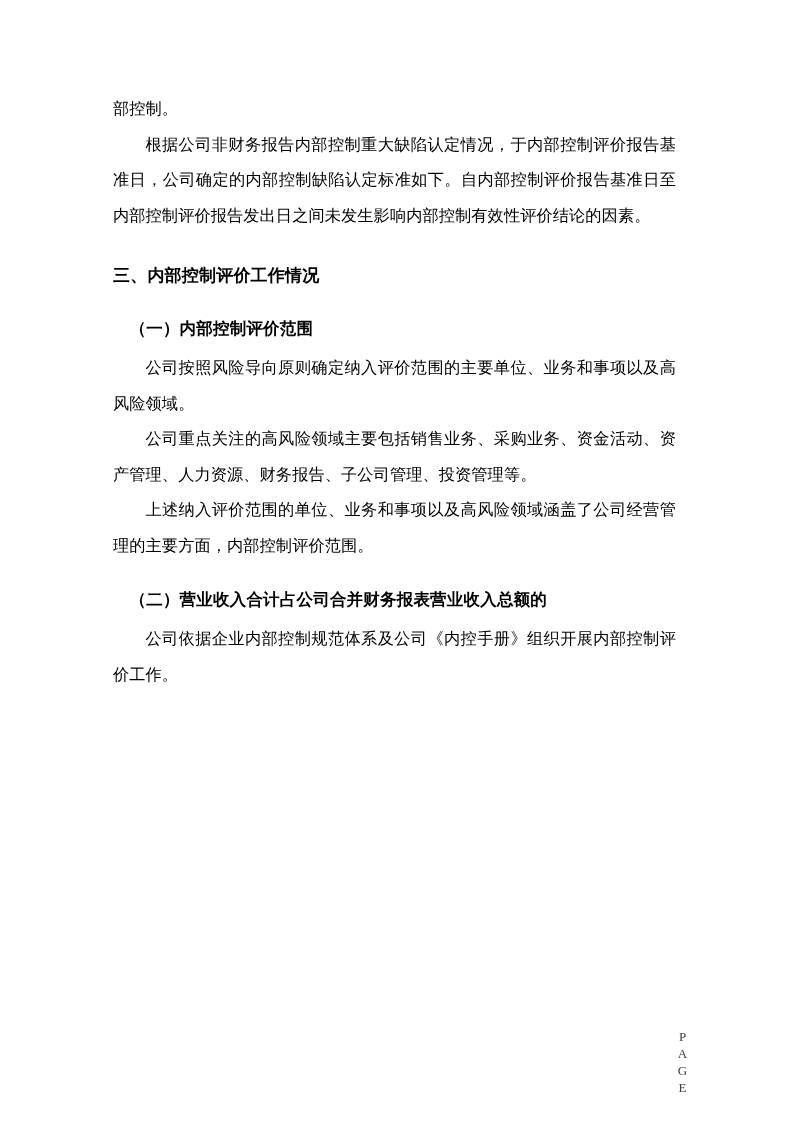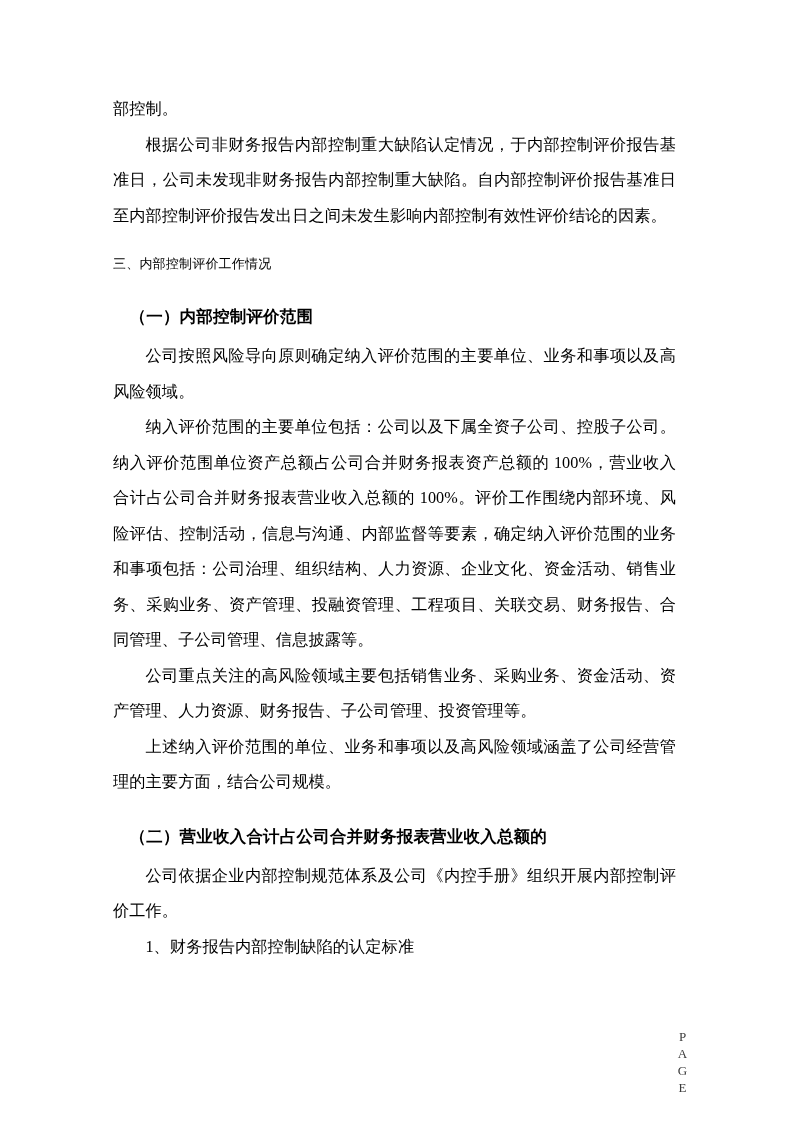--- a/index.html
+++ b/index.html
@@ -33,24 +33,24 @@
     line-height: 35.5px;
     text-align: justify;
     text-justify: inter-ideograph;
     text-indent: 2em;
     letter-spacing: 0.1px;
   }
   p.para.noindent {
     text-indent: 0;
   }
   h2.head1 {
-    margin: 12px 0 10px 0;
+    margin: 24px 0 10px 0;
     font-family: "DejaVu Sans", "Liberation Sans", sans-serif;
-    font-size: 13px;
-    font-weight: normal;
+    font-size: 17px;
+    font-weight: bold;
     line-height: 35px;
     text-indent: 0;
     letter-spacing: 0.2px;
   }
   h3.head2 {
     margin: 18px 0 6px 0;
     font-family: Liberation Sans, sans-serif;
     font-size: 16.5px;
     font-weight: bold;
     line-height: 34px;
@@ -74,40 +74,38 @@
   }
 </style>
 </head>
 <body>
 
 <div class="page">
   <div class="doc-body">
 
     <p class="para noindent">部控制。</p>
 
-    <p class="para">根据公司非财务报告内部控制重大缺陷认定情况，于内部控制评价报告基准日，公司未发现非财务报告内部控制重大缺陷。自内部控制评价报告基准日至内部控制评价报告发出日之间未发生影响内部控制有效性评价结论的因素。</p>
+    <p class="para">根据公司非财务报告内部控制重大缺陷认定情况，于内部控制评价报告基准日，公司确定的内部控制缺陷认定标准如下。自内部控制评价报告基准日至内部控制评价报告发出日之间未发生影响内部控制有效性评价结论的因素。</p>
 
     <h2 class="head1">三、内部控制评价工作情况</h2>
 
     <h3 class="head2">（一）内部控制评价范围</h3>
 
     <p class="para">公司按照风险导向原则确定纳入评价范围的主要单位、业务和事项以及高风险领域。</p>
 
-    <p class="para">纳入评价范围的主要单位包括：公司以及下属全资子公司、控股子公司。纳入评价范围单位资产总额占公司合并财务报表资产总额的 100%，营业收入合计占公司合并财务报表营业收入总额的 100%。评价工作围绕内部环境、风险评估、控制活动，信息与沟通、内部监督等要素，确定纳入评价范围的业务和事项包括：公司治理、组织结构、人力资源、企业文化、资金活动、销售业务、采购业务、资产管理、投融资管理、工程项目、关联交易、财务报告、合同管理、子公司管理、信息披露等。</p>
 
     <p class="para">公司重点关注的高风险领域主要包括销售业务、采购业务、资金活动、资产管理、人力资源、财务报告、子公司管理、投资管理等。</p>
 
-    <p class="para">上述纳入评价范围的单位、业务和事项以及高风险领域涵盖了公司经营管理的主要方面，结合公司规模。</p>
+    <p class="para">上述纳入评价范围的单位、业务和事项以及高风险领域涵盖了公司经营管理的主要方面，内部控制评价范围。</p>
 
     <h3 class="head2">（二）营业收入合计占公司合并财务报表营业收入总额的</h3>
 
     <p class="para">公司依据企业内部控制规范体系及公司《内控手册》组织开展内部控制评价工作。</p>
 
 
-    <p class="para">1、财务报告内部控制缺陷的认定标准</p>
 
   </div>
 
   <div class="page-footer">
     <span>P</span>
     <span>A</span>
     <span>G</span>
     <span>E</span>
   </div>
 </div>

